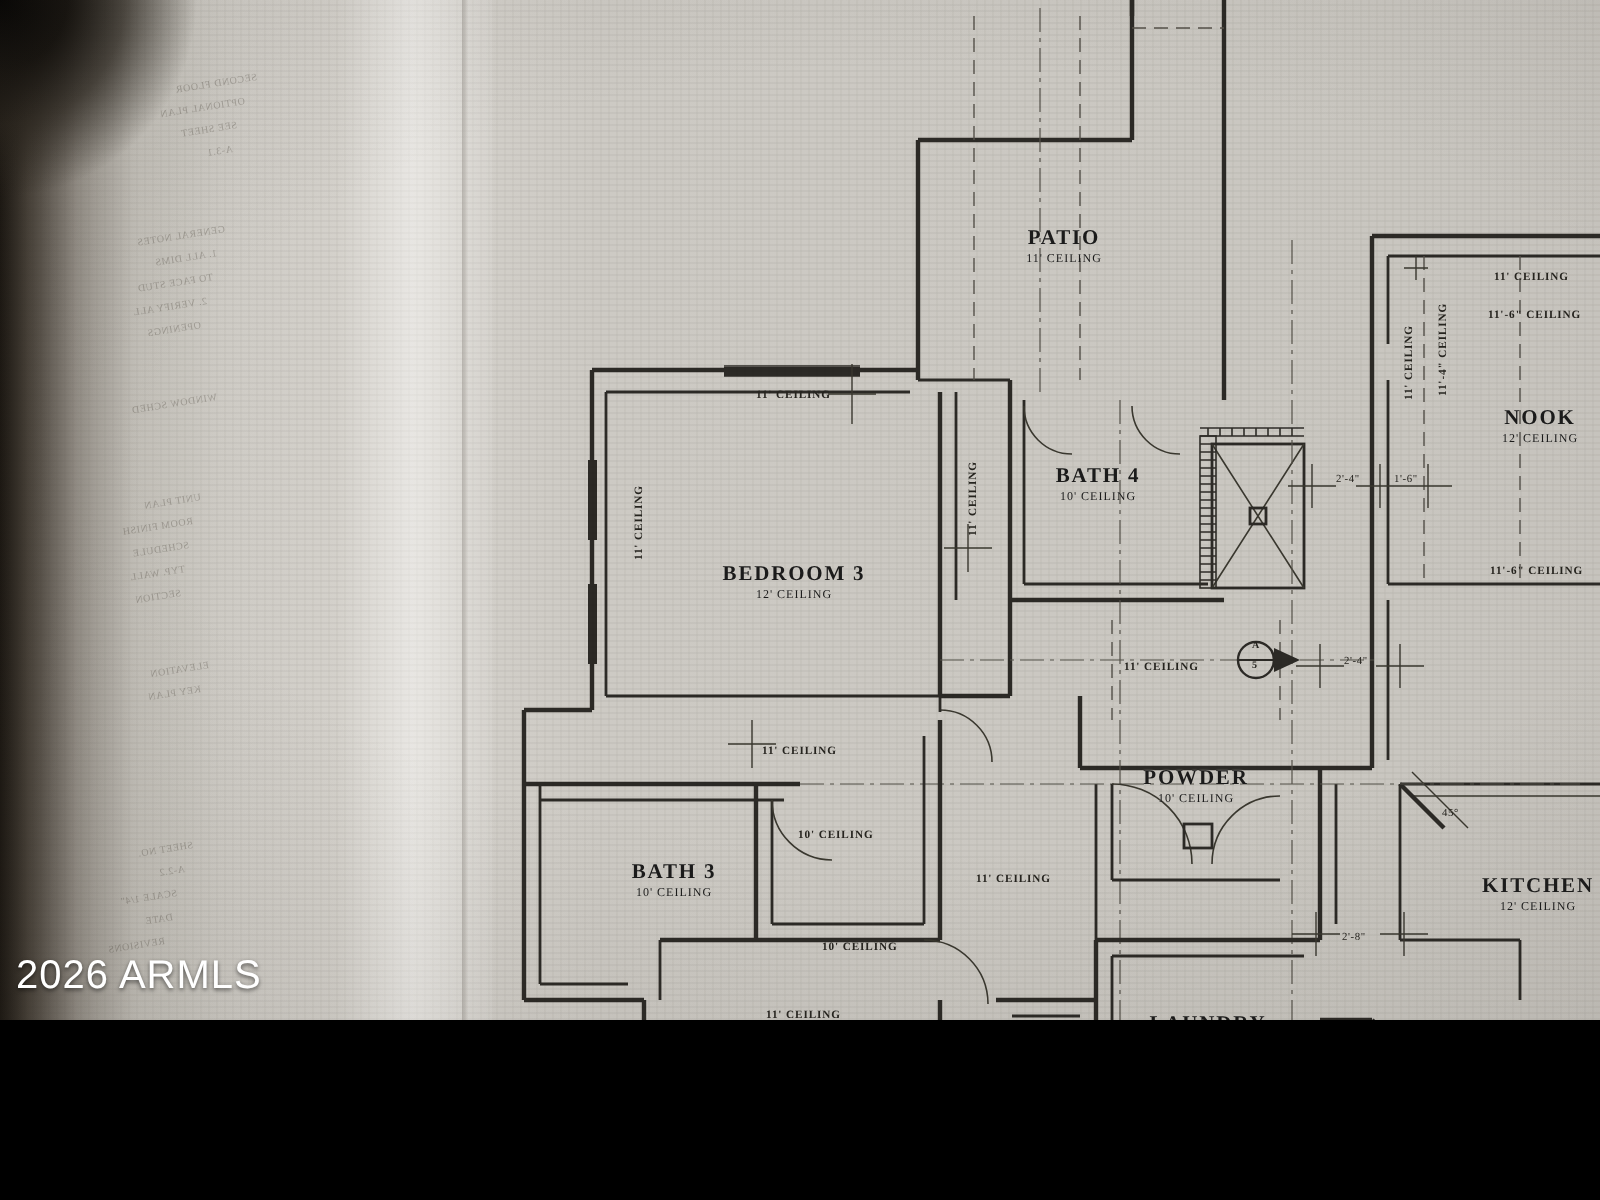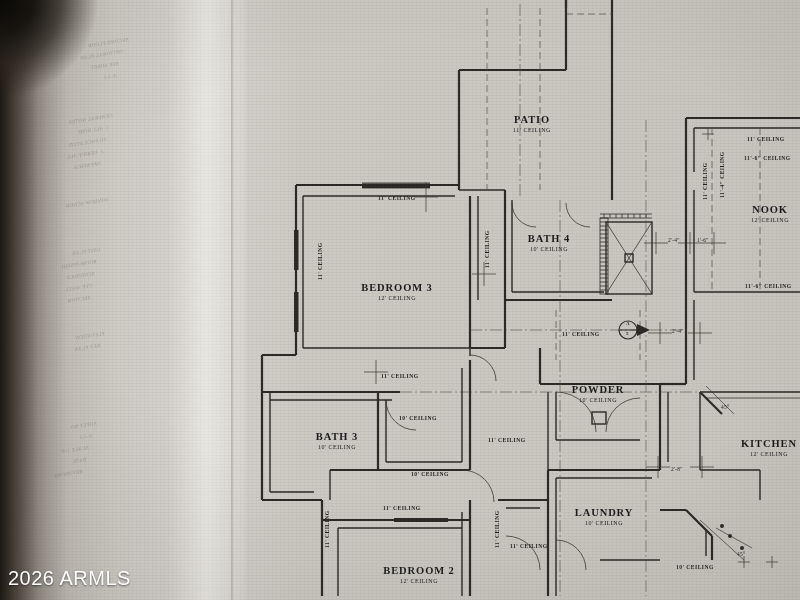--- a/index.html
+++ b/index.html
@@ -1,19 +1,19 @@
 <!DOCTYPE html>
 <html><head>
 <meta charset="utf-8">
 <title>Floor Plan Photo</title>
 <style>
   html,body{margin:0;padding:0;background:#000;}
   body{width:800px;height:600px;overflow:hidden;font-family:"Liberation Serif",serif;}
 
-  #stage{position:relative;width:800px;height:600px;overflow:hidden;background:#c9c9c6;}
+  #stage{position:relative;width:800px;height:510px;overflow:hidden;background:#c9c9c6;}
 
   
   .paper{position:absolute;inset:0;
     background:
       linear-gradient(90deg,#3a342c 0px,#5b5349 10px,#8d8780 26px,#b5b1aa 48px,#c6c3bc 70px,#cfccc6 120px,#d4d1cb 170px,#d9d6d0 210px,#d2cfc9 240px,#cdcac4 300px,#cbc8c2 520px,#c9c6c0 700px,#c6c3bd 800px);
   }
   .grain{position:absolute;inset:0;opacity:.20;mix-blend-mode:multiply;
     background-image:
       repeating-linear-gradient(0deg,rgba(120,118,112,.30) 0 1px,rgba(0,0,0,0) 1px 3px),
       repeating-linear-gradient(90deg,rgba(120,118,112,.22) 0 1px,rgba(0,0,0,0) 1px 4px);}

